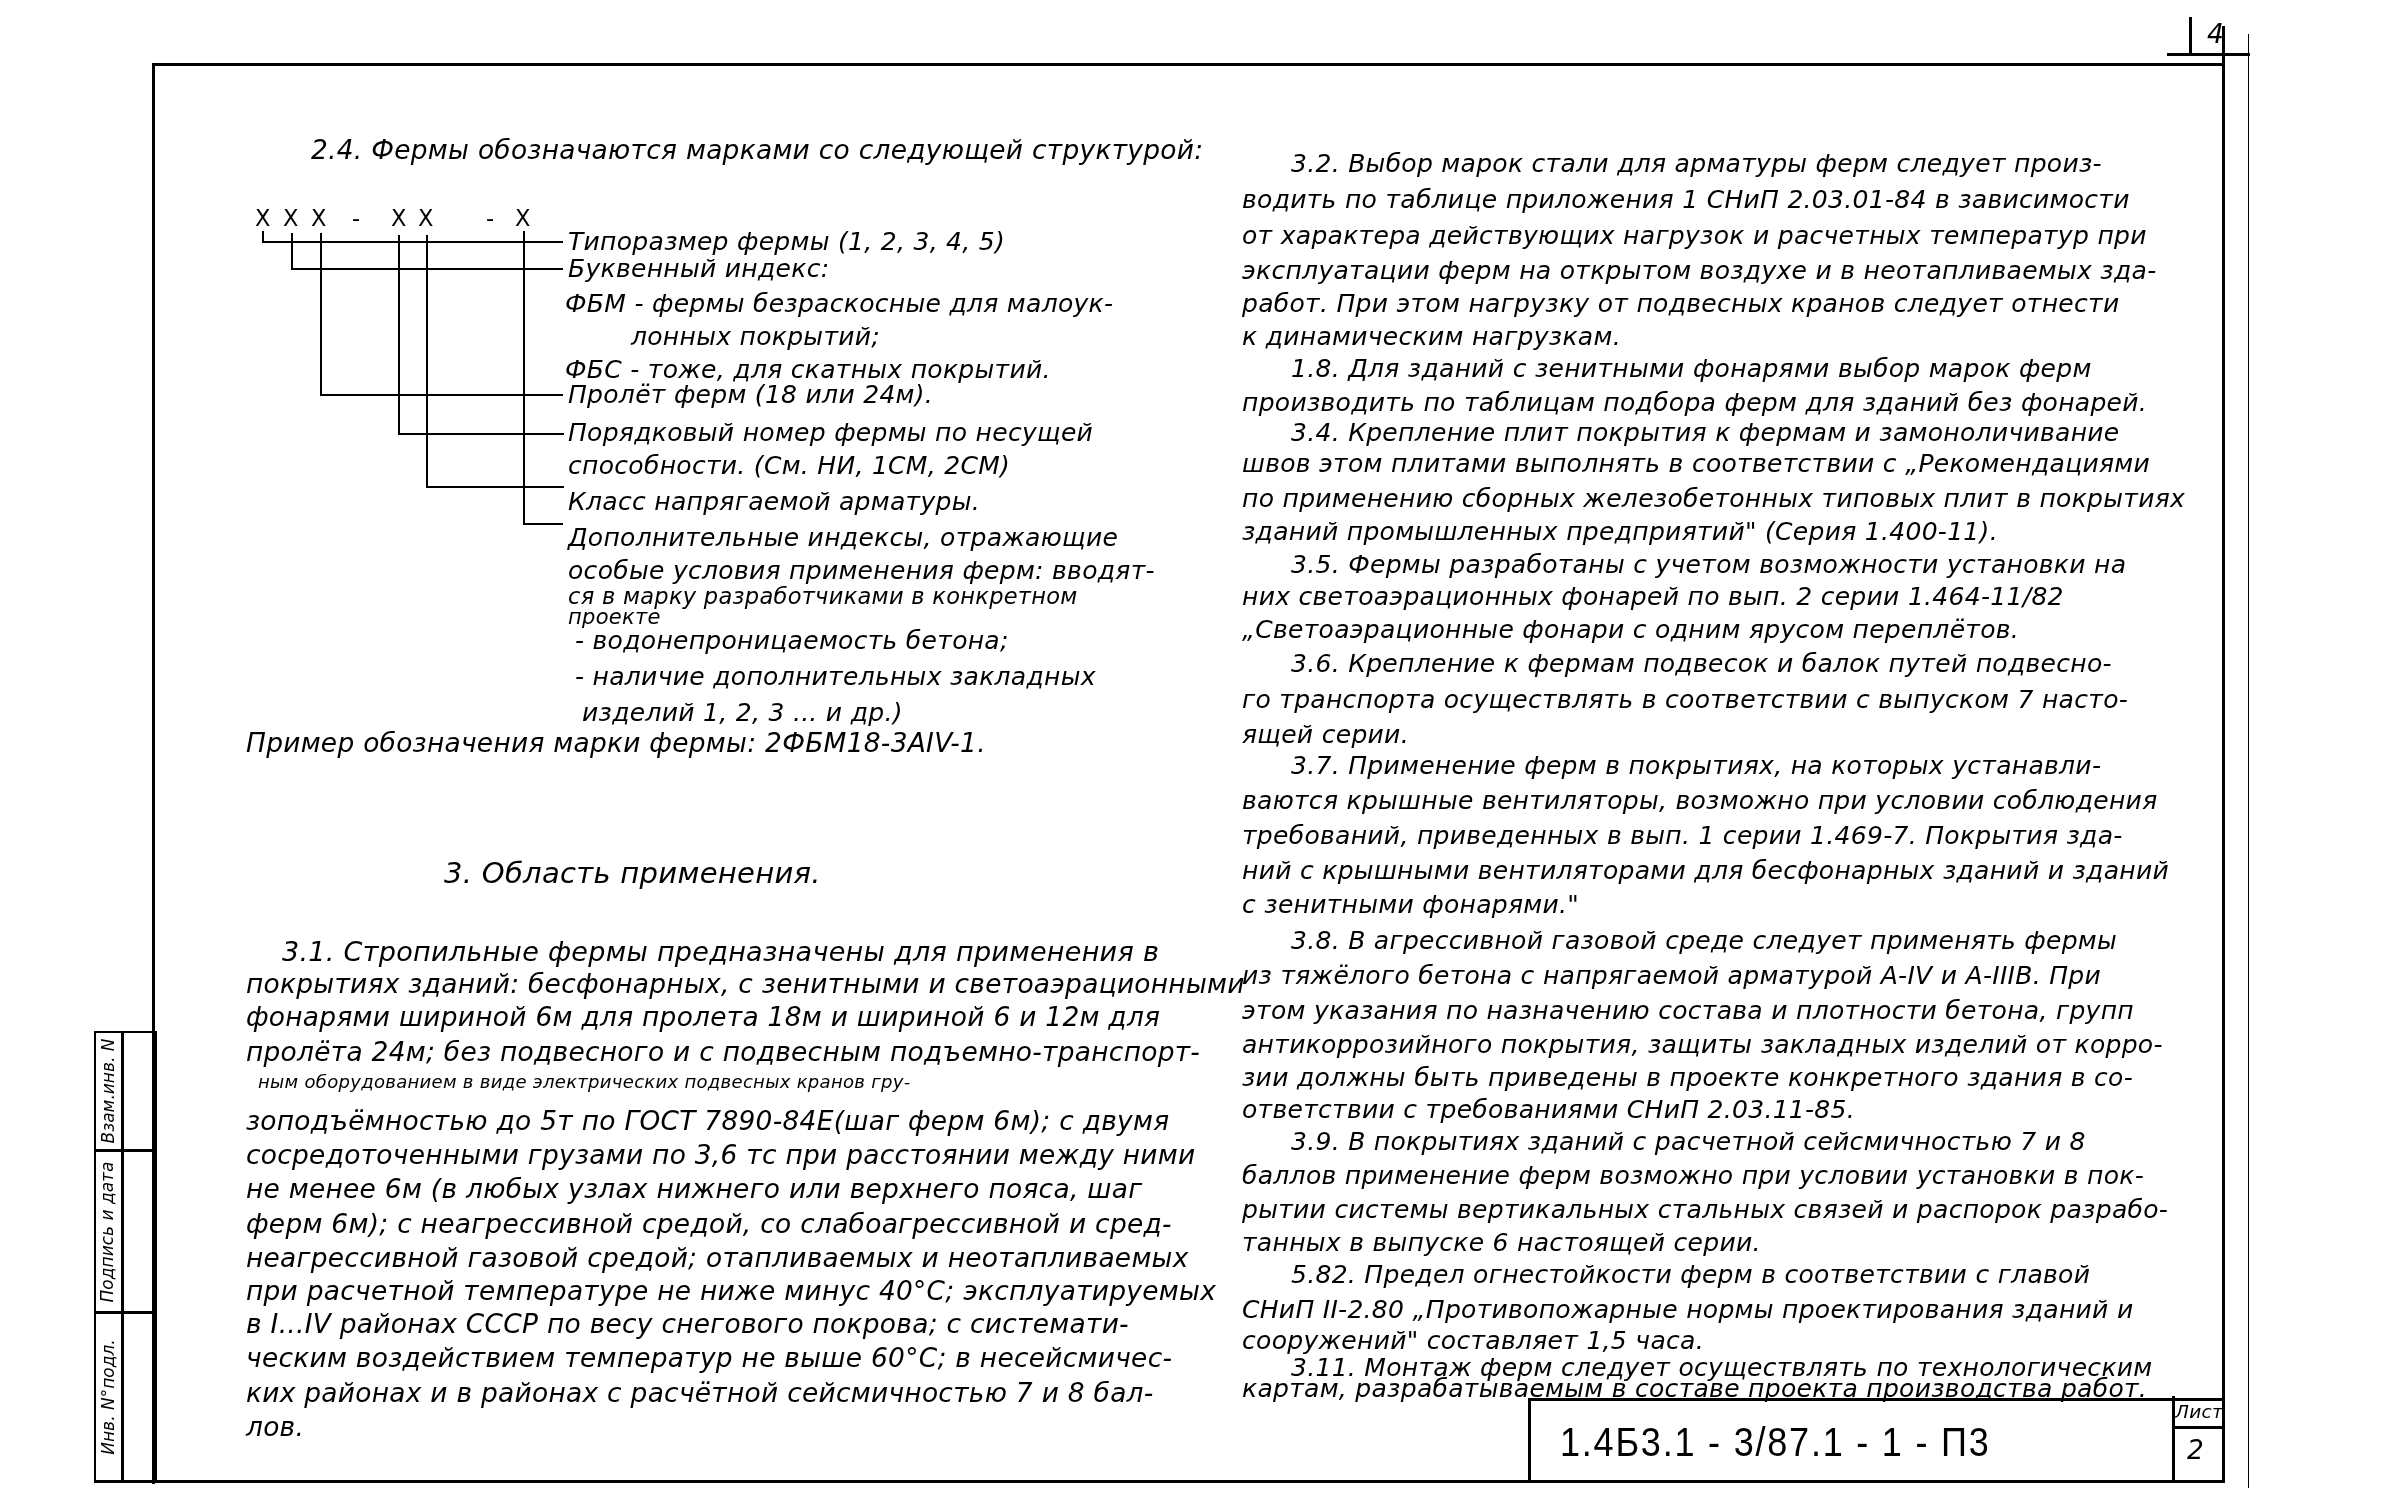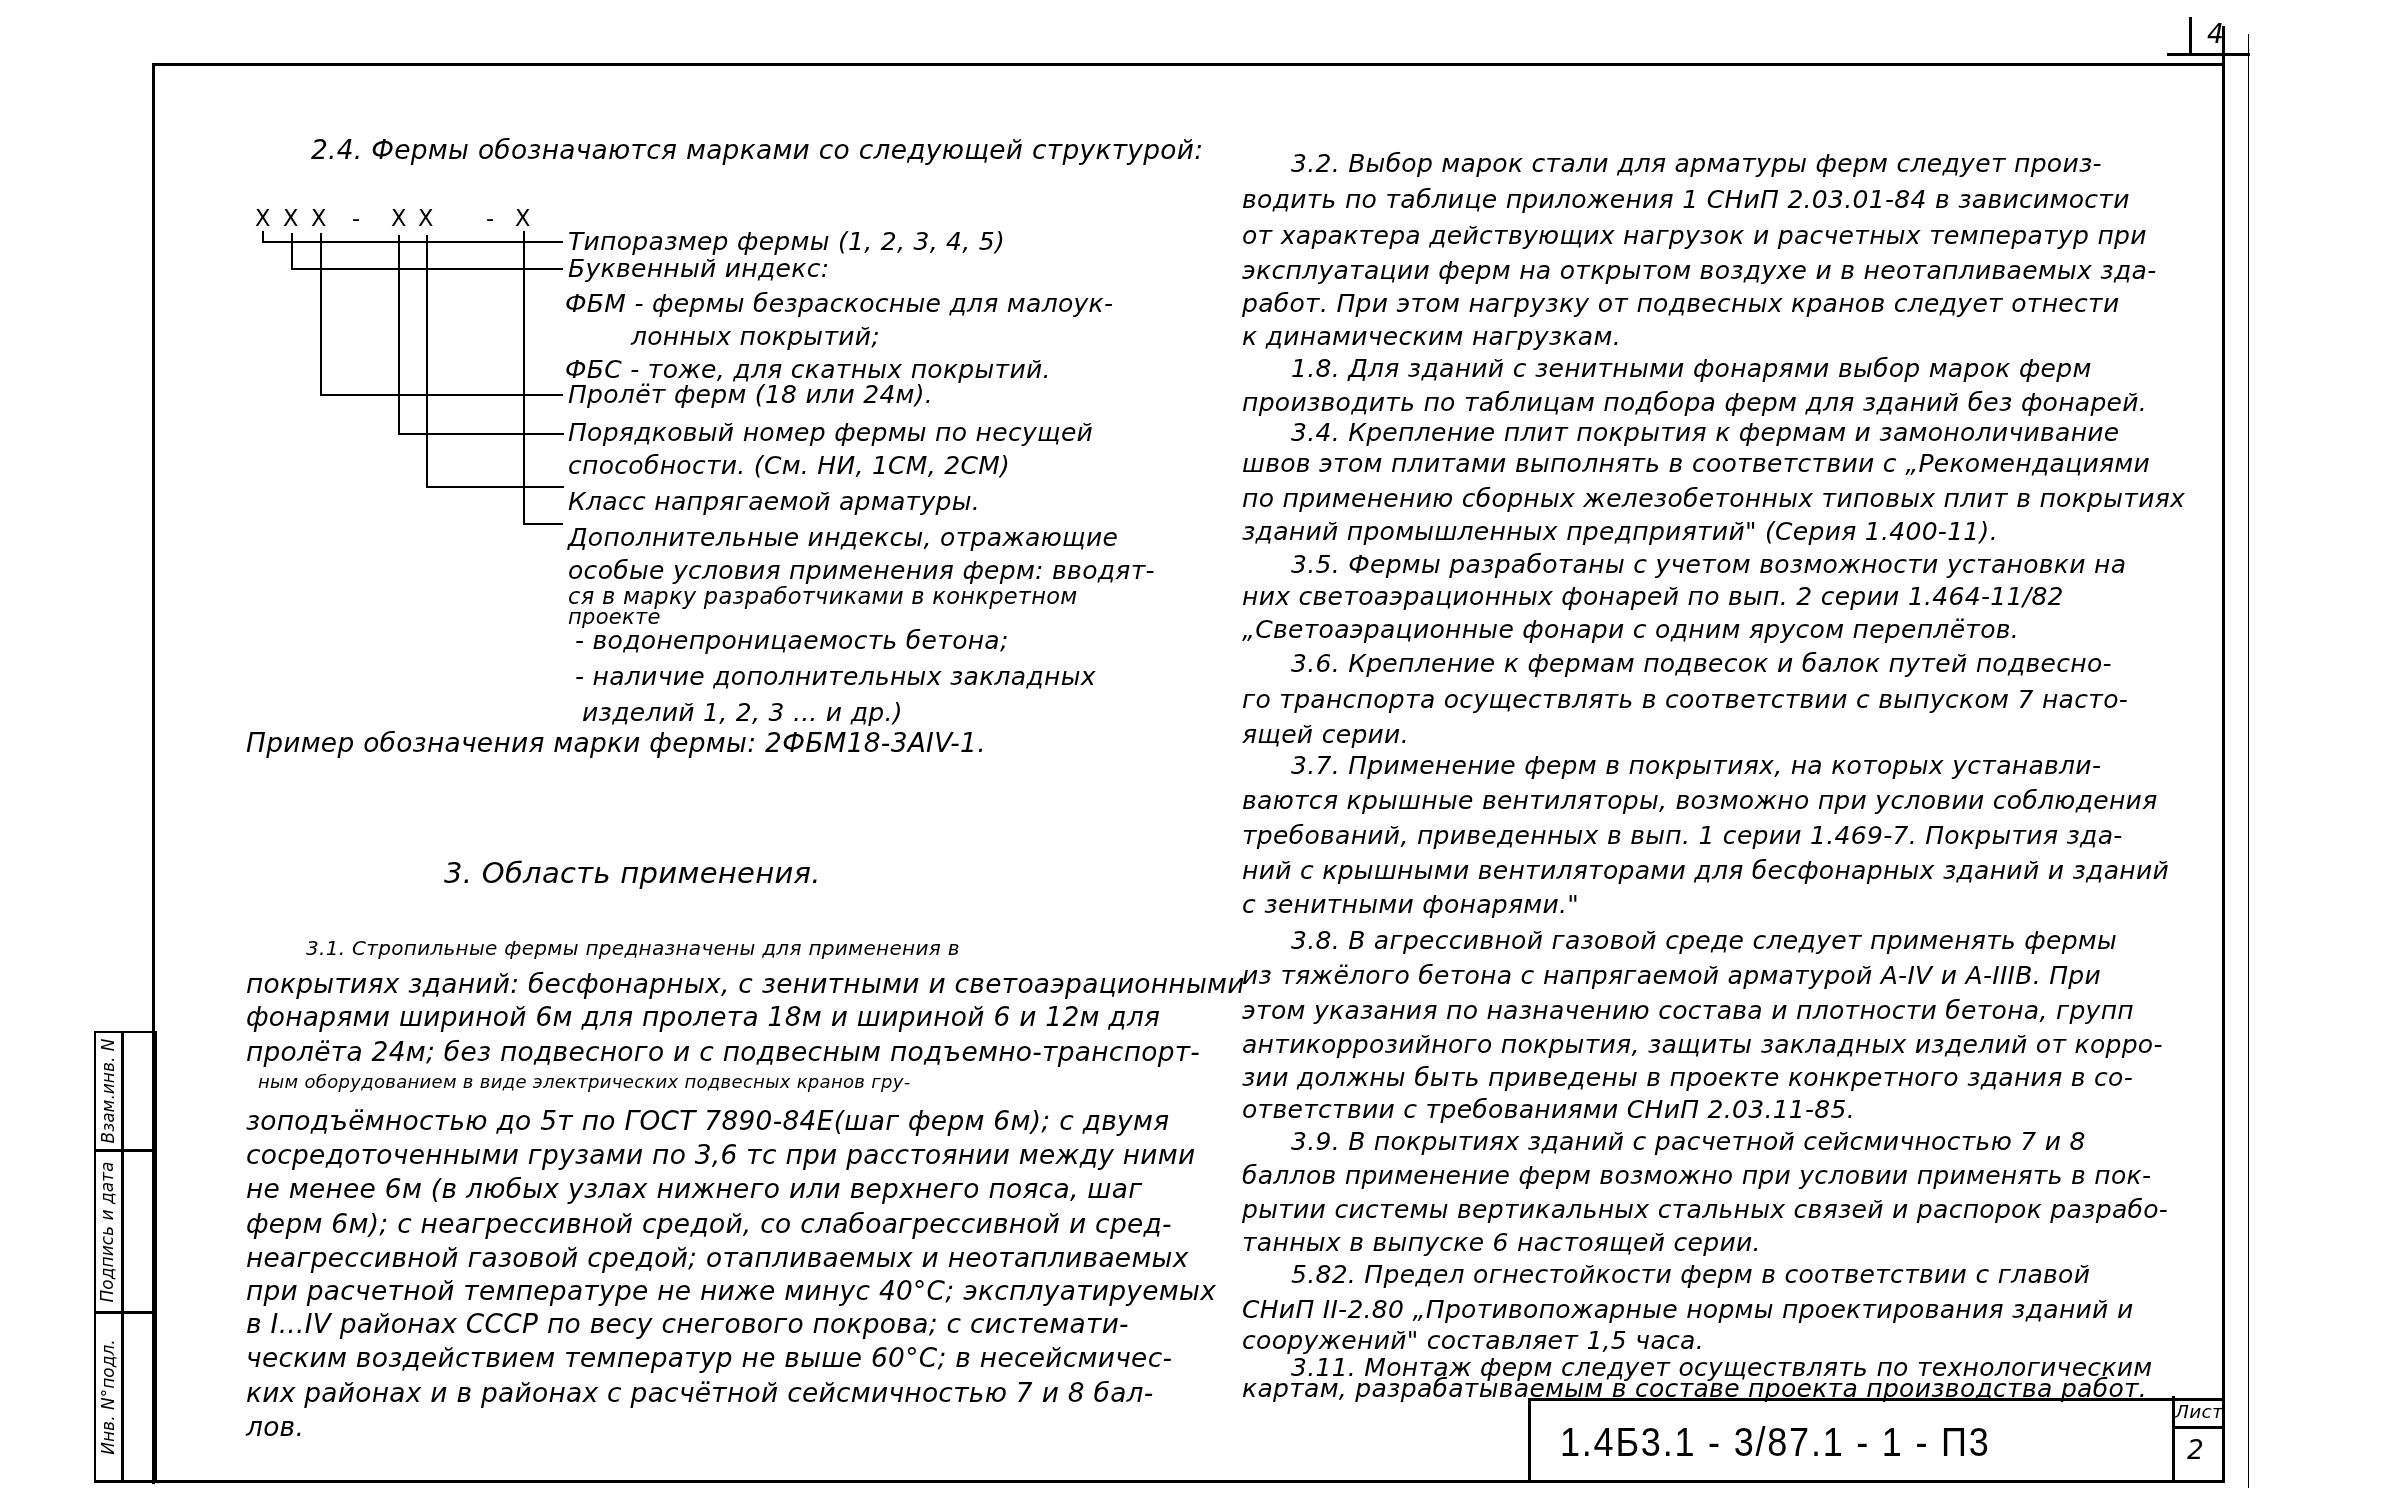--- a/index.html
+++ b/index.html
@@ -107,21 +107,21 @@
   <div class="hw" style="left:575px;top:628px">- водонепроницаемость бетона;</div>
   <div class="hw" style="left:575px;top:664px">- наличие дополнительных закладных</div>
   <div class="hw" style="left:582px;top:700px">изделий 1, 2, 3 ... и др.)</div>
 </div>
 
 <div class="hw" style="left:246px;top:730px;font-size:26.4px">Пример обозначения марки фермы: 2ФБМ18-3АIV-1.</div>
 
 <div class="hw" style="left:444px;top:859px;font-size:29px">3. Область применения.</div>
 
 <div>
-  <div class="hw" style="left:306px;top:938px;font-size:20px">3.1. Стропильные фермы предназначены для применения в</div>
+  <div class="hw" style="left:282px;top:938px;font-size:27px">3.1. Стропильные фермы предназначены для применения в</div>
   <div class="hw" style="left:246px;top:971px;font-size:26.4px">покрытиях зданий: бесфонарных, с зенитными и светоаэрационными</div>
   <div class="hw" style="left:246px;top:1004px;font-size:26.4px">фонарями шириной 6м для пролета 18м и шириной 6 и 12м для</div>
   <div class="hw" style="left:246px;top:1039px;font-size:26.4px">пролёта 24м; без подвесного и с подвесным подъемно-транспорт-</div>
   <div class="hw" style="left:258px;top:1073px;font-size:18px">ным оборудованием в виде электрических подвесных кранов гру-</div>
   <div class="hw" style="left:246px;top:1108px;font-size:26.4px">зоподъёмностью до 5т по ГОСТ 7890-84Е(шаг ферм 6м); с двумя</div>
   <div class="hw" style="left:246px;top:1142px;font-size:26.4px">сосредоточенными грузами по 3,6 тс при расстоянии между ними</div>
   <div class="hw" style="left:246px;top:1176px;font-size:26.4px">не менее 6м (в любых узлах нижнего или верхнего пояса, шаг</div>
   <div class="hw" style="left:246px;top:1211px;font-size:26.4px">ферм 6м); с неагрессивной средой, со слабоагрессивной и сред-</div>
   <div class="hw" style="left:246px;top:1245px;font-size:26.4px">неагрессивной газовой средой; отапливаемых и неотапливаемых</div>
   <div class="hw" style="left:246px;top:1278px;font-size:26.4px">при расчетной температуре не ниже минус 40°С; эксплуатируемых</div>
@@ -155,21 +155,21 @@
   <div class="hw" style="left:1242px;top:823px">требований, приведенных в вып. 1 серии 1.469-7. Покрытия зда-</div>
   <div class="hw" style="left:1242px;top:858px">ний с крышными вентиляторами для бесфонарных зданий и зданий</div>
   <div class="hw" style="left:1242px;top:892px">с зенитными фонарями."</div>
   <div class="hw" style="left:1291px;top:928px">3.8. В агрессивной газовой среде следует применять фермы</div>
   <div class="hw" style="left:1242px;top:963px">из тяжёлого бетона с напрягаемой арматурой А-IV и А-IIIВ. При</div>
   <div class="hw" style="left:1242px;top:998px">этом указания по назначению состава и плотности бетона, групп</div>
   <div class="hw" style="left:1242px;top:1032px">антикоррозийного покрытия, защиты закладных изделий от корро-</div>
   <div class="hw" style="left:1242px;top:1065px">зии должны быть приведены в проекте конкретного здания в со-</div>
   <div class="hw" style="left:1242px;top:1097px">ответствии с требованиями СНиП 2.03.11-85.</div>
   <div class="hw" style="left:1291px;top:1129px">3.9. В покрытиях зданий с расчетной сейсмичностью 7 и 8</div>
-  <div class="hw" style="left:1242px;top:1163px">баллов применение ферм возможно при условии применять в пок-</div>
+  <div class="hw" style="left:1242px;top:1163px">баллов применение ферм возможно при условии установки в пок-</div>
   <div class="hw" style="left:1242px;top:1197px">рытии системы вертикальных стальных связей и распорок разрабо-</div>
   <div class="hw" style="left:1242px;top:1230px">танных в выпуске 6 настоящей серии.</div>
   <div class="hw" style="left:1291px;top:1262px">5.82. Предел огнестойкости ферм в соответствии с главой</div>
   <div class="hw" style="left:1242px;top:1297px">СНиП II-2.80 „Противопожарные нормы проектирования зданий и</div>
   <div class="hw" style="left:1242px;top:1328px">сооружений" составляет 1,5 часа.</div>
   <div class="hw" style="left:1291px;top:1355px">3.11. Монтаж ферм следует осуществлять по технологическим</div>
   <div class="hw" style="left:1242px;top:1376px">картам, разрабатываемым в составе проекта производства работ.</div>
 </div>
 
 <div class="tb"></div>

